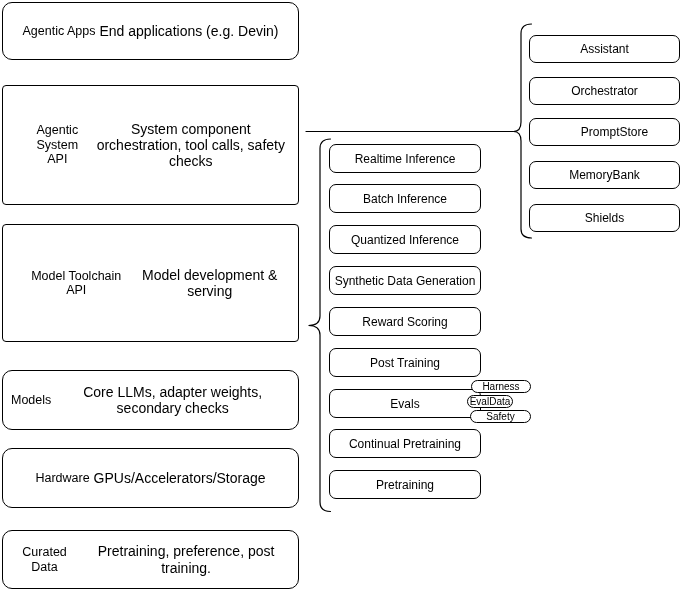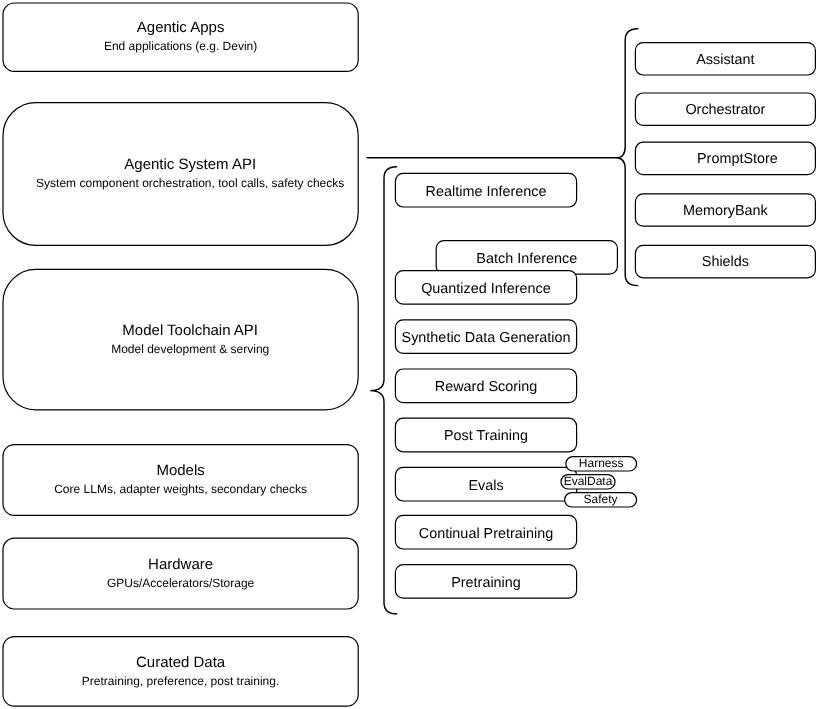--- a/index.html
+++ b/index.html
@@ -23,42 +23,42 @@
     width: 682px;
     height: 591px;
     pointer-events: none;
   }
   .box {
     position: absolute;
     box-sizing: border-box;
     background: #ffffff;
     border: 1px solid #000000;
     display: flex;
-    flex-direction: column;
+    flex-direction: row;
     align-items: center;
     justify-content: center;
     text-align: center;
   }
   .lbox {
     left: 2px;
     width: 297px;
     border-radius: 10px;
     gap: 4px;
     padding: 0 8px;
   }
   .lbox.big {
-    border-radius: 28px;
+    border-radius: 4px;
     padding-left: 24px;
   }
   .lbox .title {
     font-size: 12.5px;
     line-height: 1.15;
   }
   .lbox .subtitle {
-    font-size: 10px;
+    font-size: 14px;
     line-height: 1.15;
   }
   .mbox {
     left: 329px;
     width: 152px;
     height: 29px;
     border-radius: 7px;
     font-size: 12px;
   }
   .rbox {
@@ -119,21 +119,21 @@
   </div>
 
   <div class="box lbox" style="top:530px;height:59px;">
     <div class="title">Curated Data</div>
     <div class="subtitle">Pretraining, preference, post training.</div>
   </div>
 
   <div class="box mbox" style="top:144px;">
     <span>Realtime Inference</span>
   </div>
-  <div class="box mbox" style="top:200px;margin-left:34px;">
+  <div class="box mbox" style="top:184px;">
     <span>Batch Inference</span>
   </div>
   <div class="box mbox" style="top:225px;">
     <span>Quantized Inference</span>
   </div>
   <div class="box mbox" style="top:266px;">
     <span>Synthetic Data Generation</span>
   </div>
   <div class="box mbox" style="top:307px;">
     <span>Reward Scoring</span>

